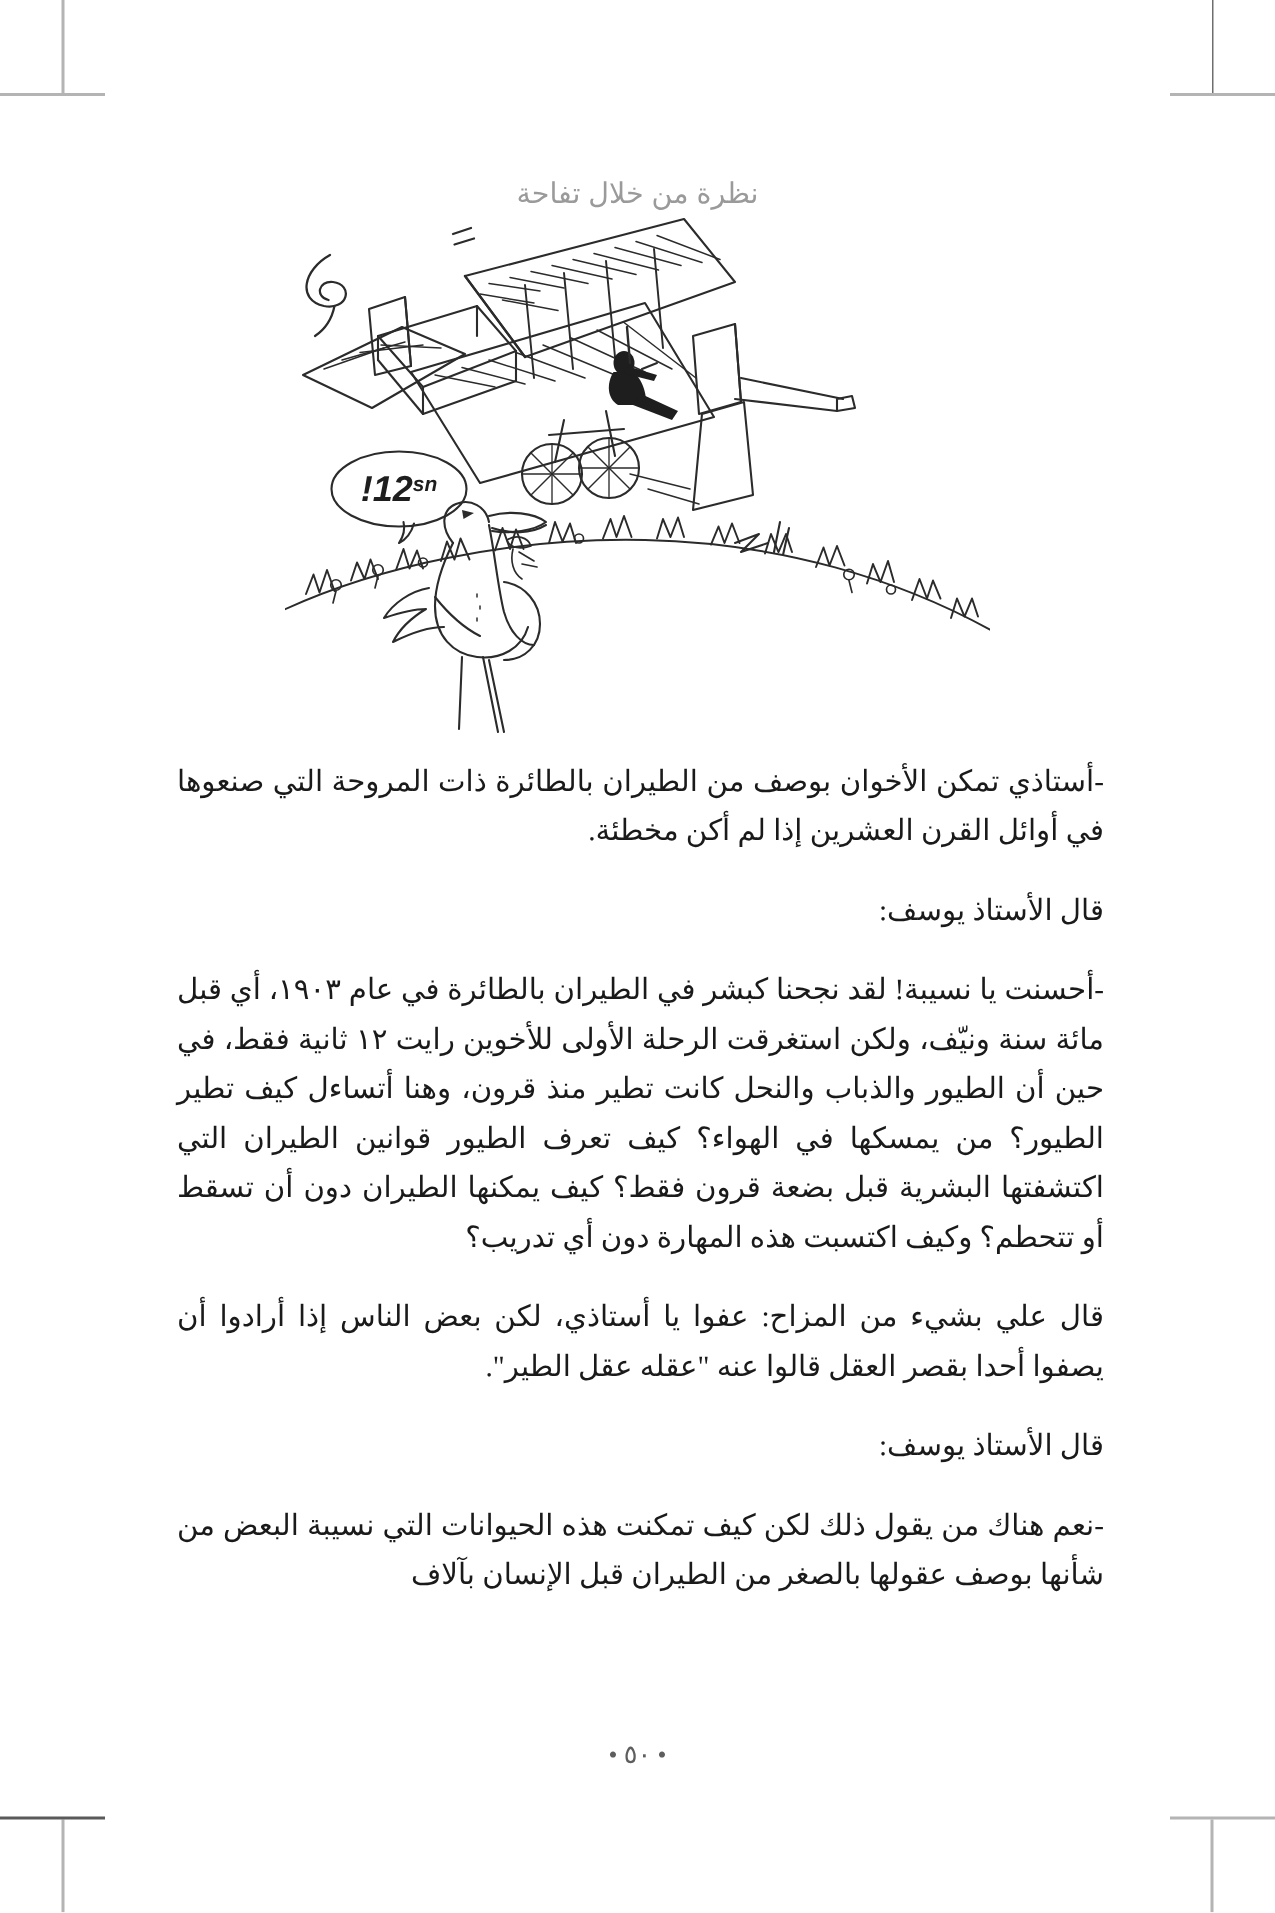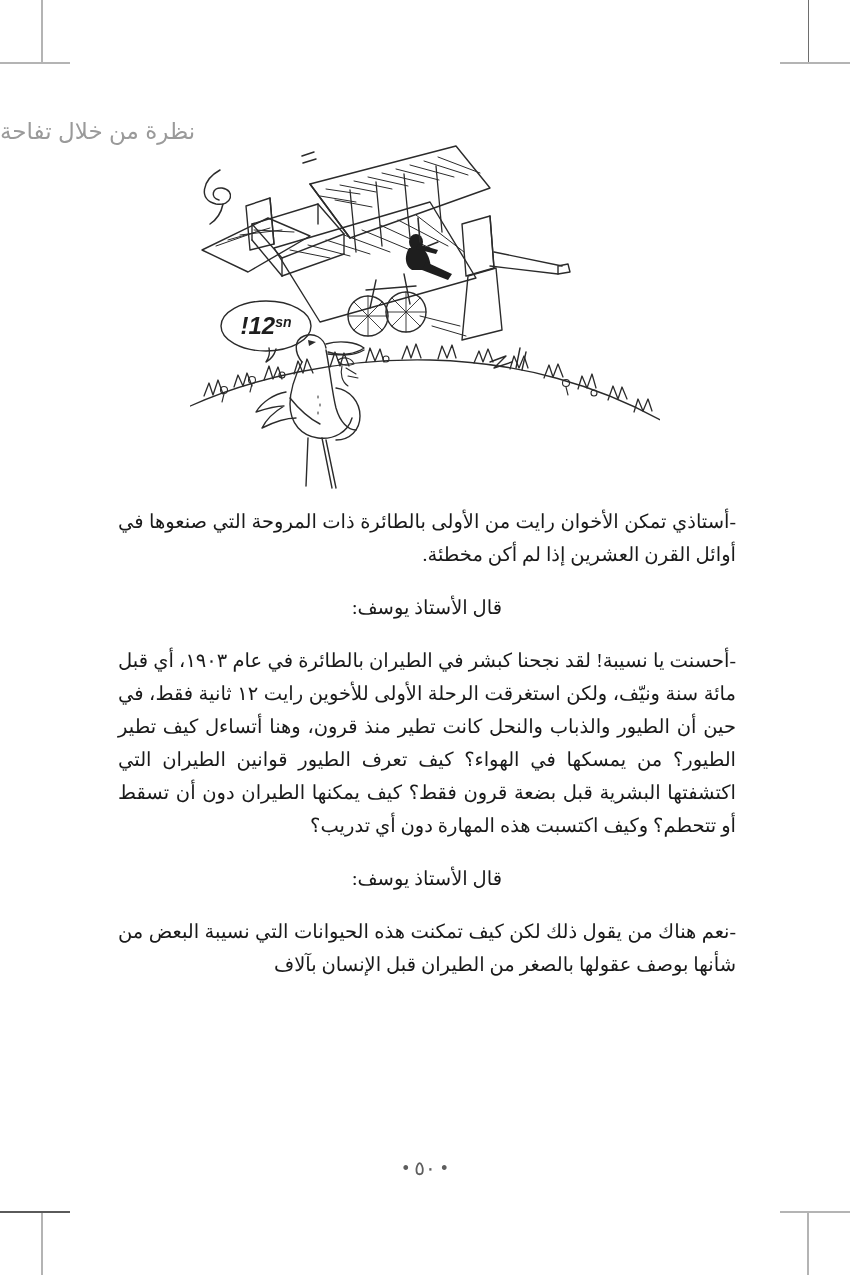--- a/index.html
+++ b/index.html
@@ -33,23 +33,23 @@
   .crop-bl-h { left: 0;     bottom: 62px; background: #5a5a5a; }
   .crop-br-v { right: 41px; bottom: 0; }
   .crop-br-h { right: 0;    bottom: 62px; }
 
   
   .running-head {
     position: absolute;
     top: 118px;
     left: 0;
     right: 0;
-    text-align: left;
+    text-align: center;
     color: #9a9a9a;
-    font-size: 23px;
+    font-size: 19px;
     font-family: "Liberation Sans", "DejaVu Sans", sans-serif;
     letter-spacing: 0.5px;
     direction: rtl;
   }
 
   
   .illustration {
     position: absolute;
     top: 140px;
     left: 50%;
@@ -71,33 +71,33 @@
     text-justify: inter-word;
     color: #1a1a1a;
     font-size: 19.5px;
     line-height: 33px;
   }
   .content p {
     margin: 0 0 20px 0;
   }
   .content p.last { margin-bottom: 0; }
   .content p.speaker {
-    text-align: center;
+    text-align: right;
     margin-bottom: 20px;
   }
 
   
   .folio {
     position: absolute;
     bottom: 95px;
     left: 0;
     right: 0;
     text-align: center;
     color: #5e5e5e;
-    font-size: 20px;
+    font-size: 17px;
     letter-spacing: 3px;
     direction: rtl;
   }
 </style>
 </head>
 <body>
 
 <div class="page">
 
   <div class="crop crop-v crop-tl-v"></div>
@@ -294,22 +294,23 @@
           <path d="M148 220 C 154 216, 162 218, 164 224 C 158 226, 150 226, 148 220 Z"></path>
           <path d="M152 226 C 150 234, 152 242, 158 246"></path>
           <path d="M156 228 l10 6"></path>
           <path d="M158 236 l10 2"></path>
         </g>
       </g>
     </svg>
   </div>
 
   <div class="content">
-    <p>-أستاذي تمكن الأخوان رايت من الأولى بالطائرة ذات المروحة التي صنعوها في أوائل القرن العشرين إذا لم أكن مخطئة.</p>
+    <p>-أستاذي تمكن الأخوان بوصف من الطيران بالطائرة ذات المروحة التي صنعوها في أوائل القرن العشرين إذا لم أكن مخطئة.</p>
     <p class="speaker">قال الأستاذ يوسف:</p>
     <p>-أحسنت يا نسيبة! لقد نجحنا كبشر في الطيران بالطائرة في عام ١٩٠٣، أي قبل مائة سنة ونيّف، ولكن استغرقت الرحلة الأولى للأخوين رايت ١٢ ثانية فقط، في حين أن الطيور والذباب والنحل كانت تطير منذ قرون، وهنا أتساءل كيف تطير الطيور؟ من يمسكها في الهواء؟ كيف تعرف الطيور قوانين الطيران التي اكتشفتها البشرية قبل بضعة قرون فقط؟ كيف يمكنها الطيران دون أن تسقط أو تتحطم؟ وكيف اكتسبت هذه المهارة دون أي تدريب؟</p>
+    <p>قال علي بشيء من المزاح: عفوا يا أستاذي، لكن بعض الناس إذا أرادوا أن يصفوا أحدا بقصر العقل قالوا عنه "عقله عقل الطير".</p>
     <p class="speaker">قال الأستاذ يوسف:</p>
     <p class="last">-نعم هناك من يقول ذلك لكن كيف تمكنت هذه الحيوانات التي نسيبة البعض من شأنها بوصف عقولها بالصغر من الطيران قبل الإنسان بآلاف</p>
   </div>
 
   <div class="folio">• ٥٠ •</div>
 
 </div>
 
 </body></html>

